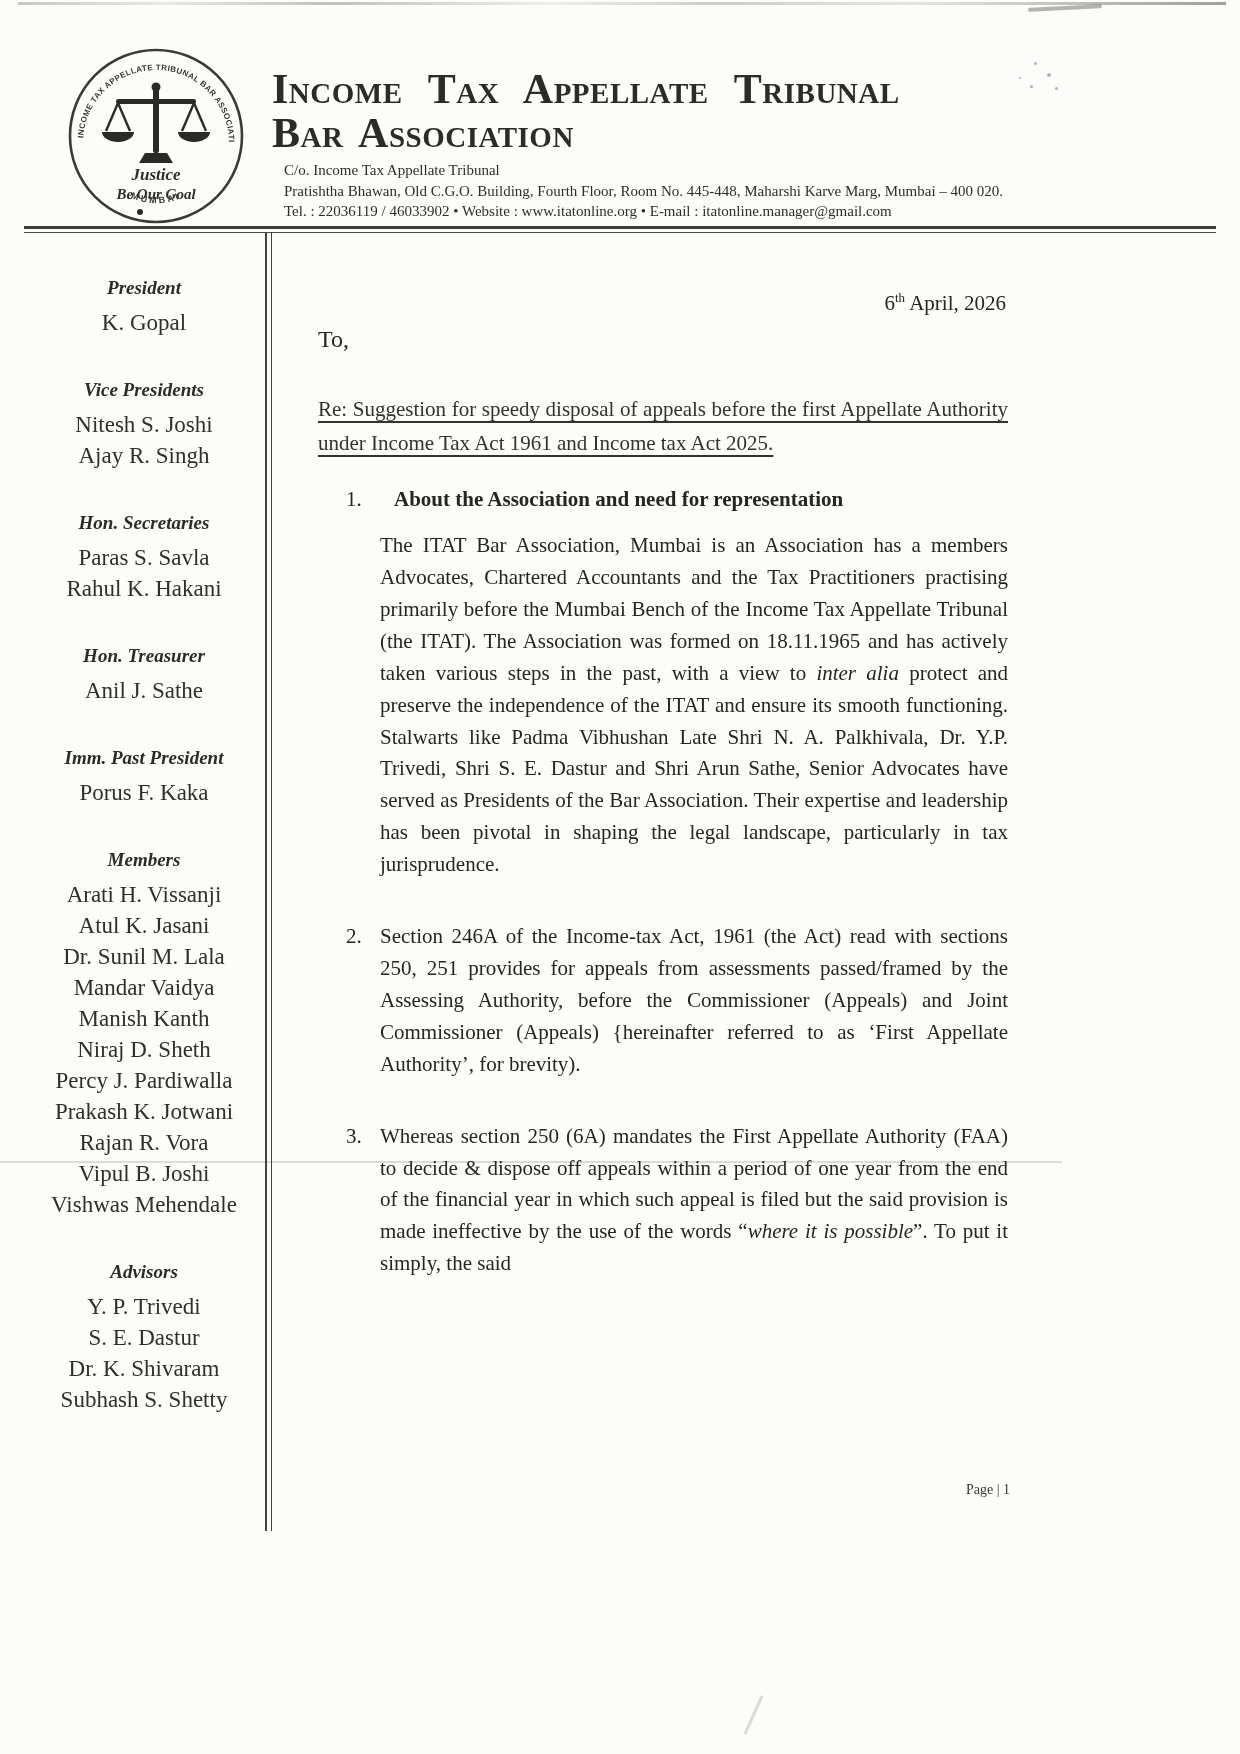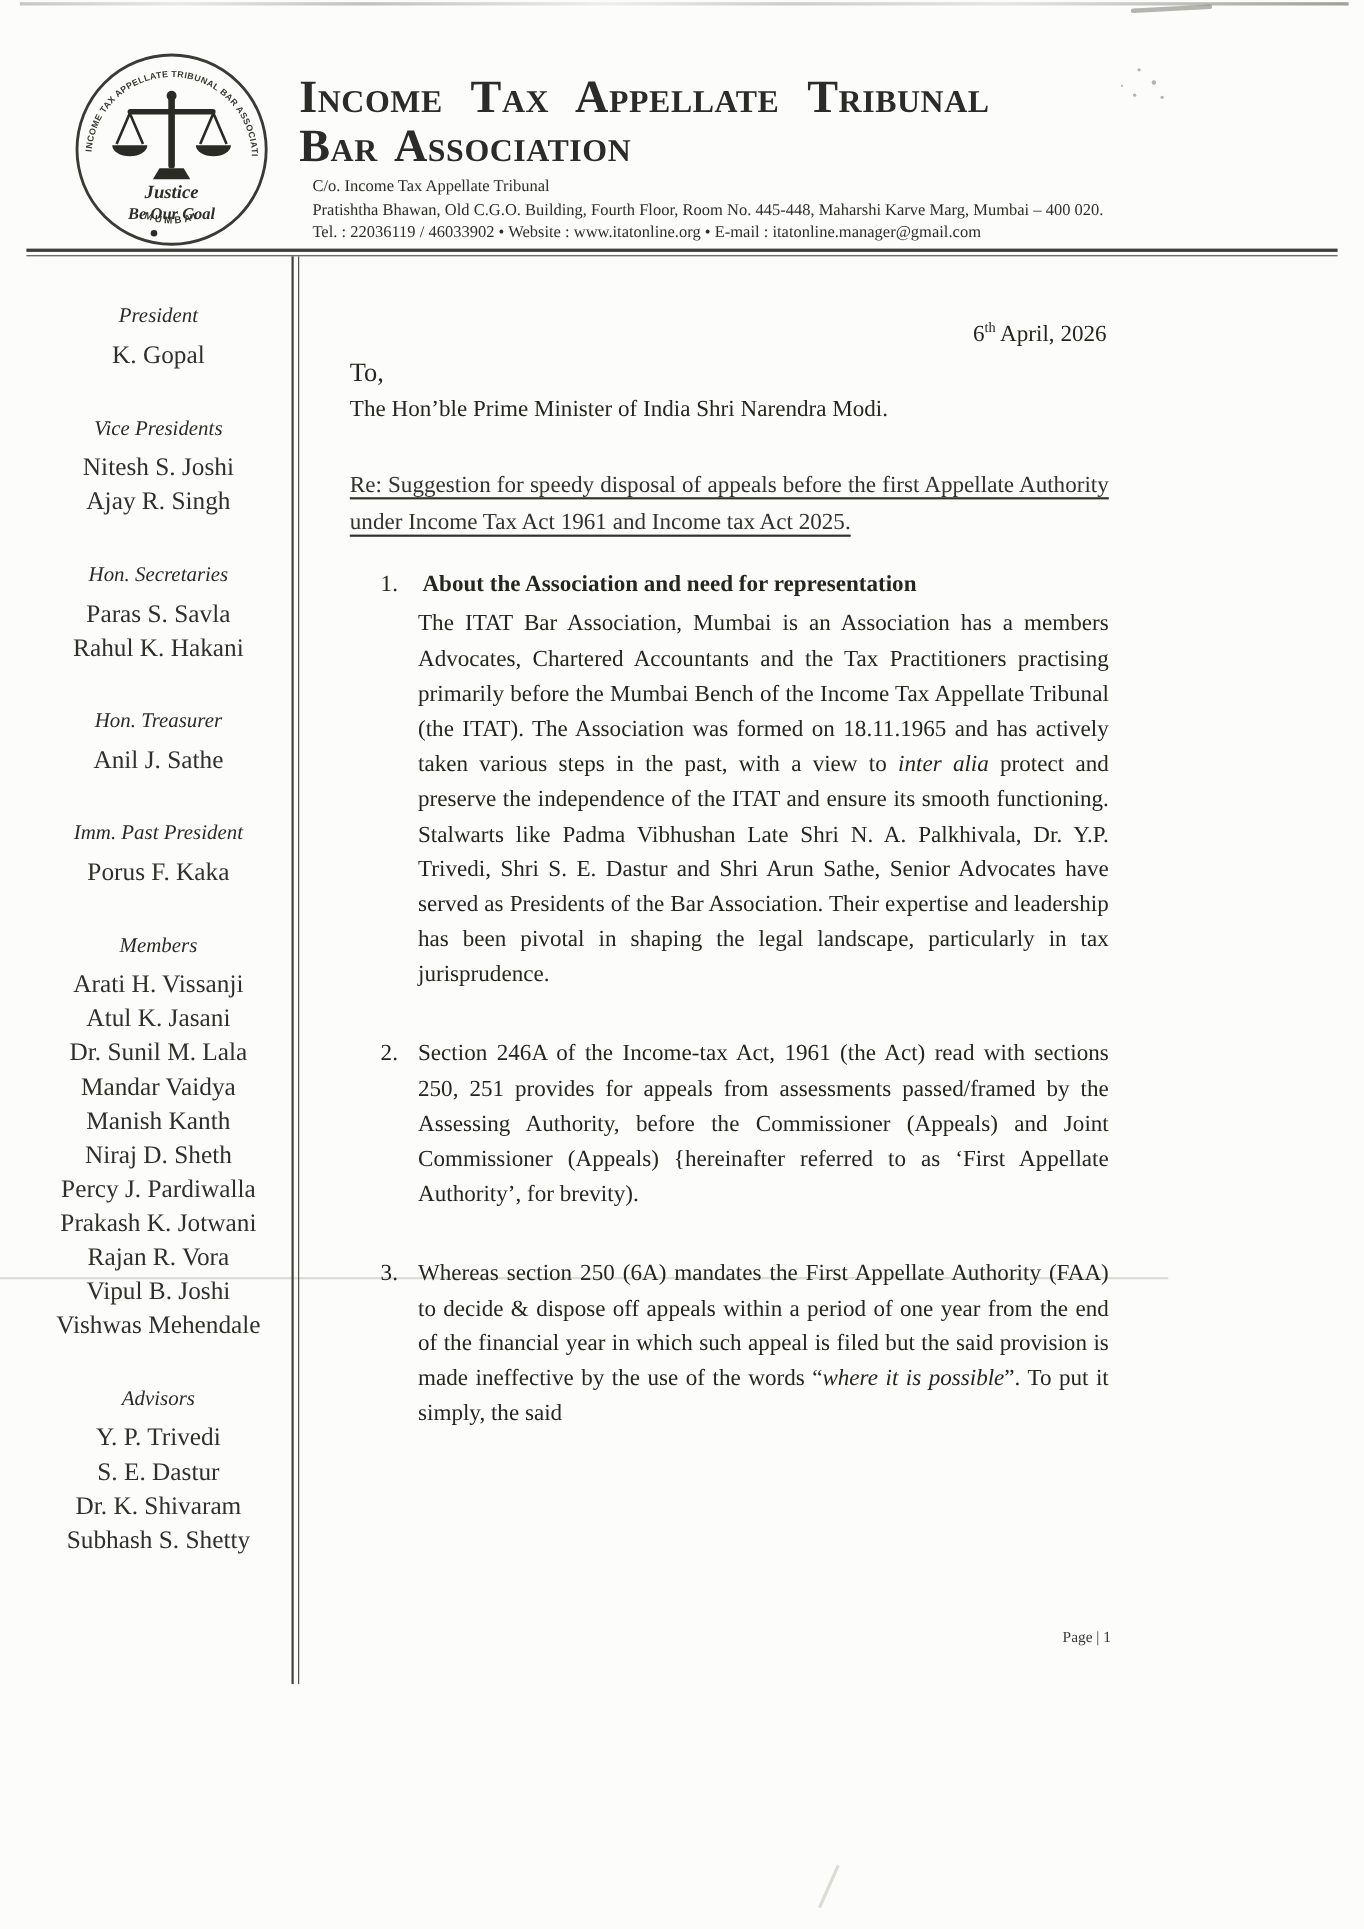--- a/index.html
+++ b/index.html
@@ -61,37 +61,37 @@
     position:absolute; left:265px; top:233px; width:3.5px; height:1298px;
     border-left:2.5px solid #42423a; border-right:1.5px solid #42423a;
   }
 
   
   .sidebar {
     position:absolute; left:26px; top:258px; width:236px;
     text-align:center; padding-top:14px;
   }
   .group { margin-bottom:36px; }
-  .group-title { margin:0 0 4px; font-size:19px; font-weight:normal; font-style:italic; color:#2c2c26; line-height:31px; }
+  .group-title { margin:0 0 4px; font-size:19px; font-weight:bold; font-style:italic; color:#2c2c26; line-height:31px; }
   .member-name { margin:0; font-size:23px; line-height:31px; color:#30302a; }
 
   
   .content { position:absolute; left:318px; top:260px; width:690px; }
   .date-line { text-align:right; font-size:21px; margin:30px 2px 10px 0; color:#26261f; }
   .date-line sup { font-size:13px; }
   .to-label { font-size:24px; margin:4px 0 2px; }
   .recipient { font-size:21px; margin:6px 0 0; }
   .subject {
     font-size:21px; line-height:1.6; text-align:justify; margin:40px 0 24px;
     color:#33332c; text-decoration:underline; text-underline-offset:5px; text-decoration-thickness:1.6px;
   }
   .items { margin:0 0 0 28px; padding:0; list-style:none; }
   .item { position:relative; padding-left:34px; margin-bottom:40px; font-size:21px; line-height:1.52; text-align:justify; }
   .item-num { position:absolute; left:0; top:0; }
-  .item-heading { margin:4px; font-weight:bold; text-align:left; }
+  .item-heading { margin:14px; font-weight:bold; text-align:left; }
   .para { margin:0; }
   .para i { font-style:italic; }
 
   .page-num { position:absolute; right:230px; top:1482px; font-size:14px; color:#3a3a33;text-align:center; }
 </style>
 </head>
 <body>
 
 <div class="page">
 
@@ -187,21 +187,20 @@
       <p class="member-name">S. E. Dastur</p>
       <p class="member-name">Dr. K. Shivaram</p>
       <p class="member-name">Subhash S. Shetty</p>
     </div>
   </aside>
 
   <main class="content">
     <div class="date-line"><span>6</span><sup>th</sup><span> April, 2026</span></div>
 
     <p class="to-label">To,</p>
-    <p class="recipient">The Hon’ble Prime Minister of India Shri Narendra Modi.</p>
 
     <p class="subject">Re: Suggestion for speedy disposal of appeals before the first Appellate Authority under Income Tax Act 1961 and Income tax Act 2025.</p>
 
     <ol class="items">
       <li class="item">
         <span class="item-num">1.</span>
         <p class="item-heading">About the Association and need for representation</p>
         <p class="para"><span>The ITAT Bar Association, Mumbai is an Association has a members Advocates, Chartered Accountants and the Tax Practitioners practising primarily before the Mumbai Bench of the Income Tax Appellate Tribunal (the ITAT). The Association was formed on 18.11.1965 and has actively taken various steps in the past, with a view to </span><i>inter alia</i><span> protect and preserve the independence of the ITAT and ensure its smooth functioning. Stalwarts like Padma Vibhushan Late Shri N. A. Palkhivala, Dr. Y.P. Trivedi, Shri S. E. Dastur and Shri Arun Sathe, Senior Advocates have served as Presidents of the Bar Association. Their expertise and leadership has been pivotal in shaping the legal landscape, particularly in tax jurisprudence.</span></p>
       </li>
       <li class="item">

